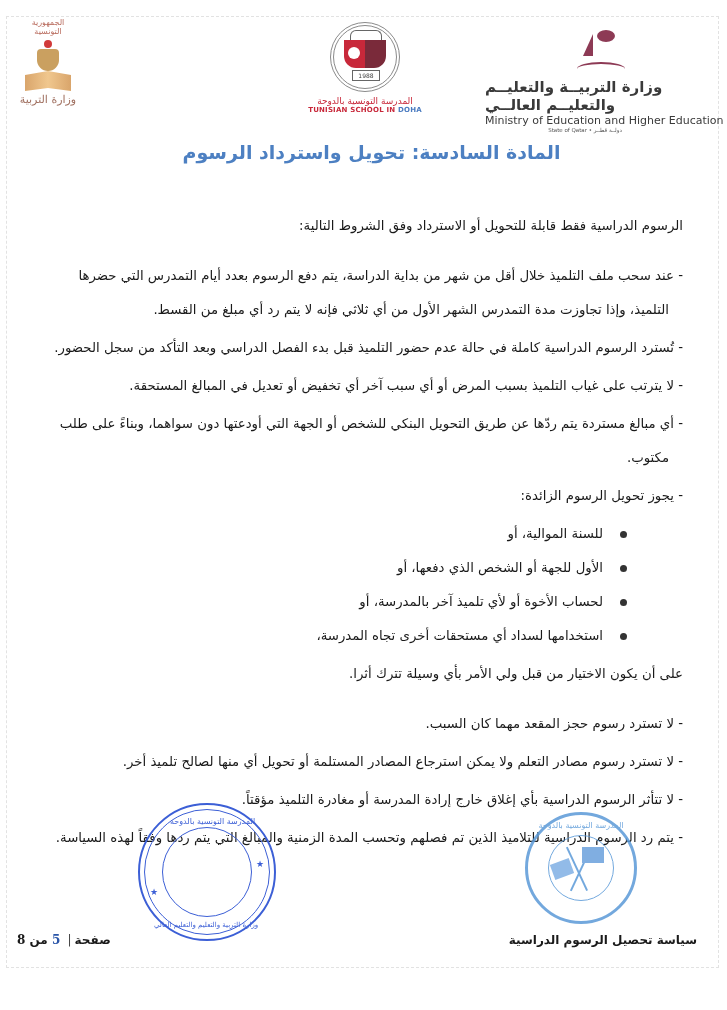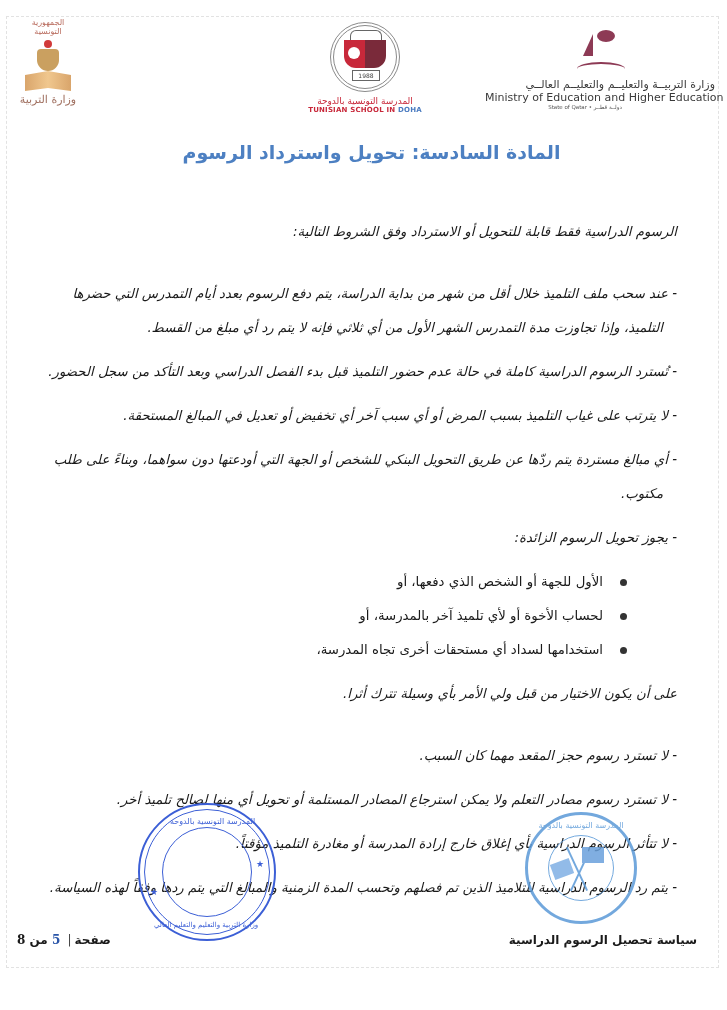--- a/index.html
+++ b/index.html
@@ -24,30 +24,30 @@
   .wreath .year { position: absolute; left: 18px; top: 44px; width: 26px; height: 9px; border: 1px solid #666; font-size: 6px; line-height: 9px; color: #444; text-align: center; }
   .logo-center .ar-name { font-size: 9px; color: #c8283a; margin-top: 4px; direction: rtl; }
   .logo-center .en-name { font-size: 7px; font-weight: bold; color: #c8283a; letter-spacing: 0.2px; }
   .logo-center .en-name .doha { color: #4a7bc0; margin-top: 44px; }
 
   .logo-right { position: absolute; right: 12px; top: 28px; width: 230px; text-align: right; }
   .dhow { width: 56px; height: 50px; margin-left: auto; margin-right: 86px; position: relative; }
   .dhow .sail { position: absolute; left: 10px; top: 6px; width: 0; height: 0; border-left: 10px solid transparent; border-bottom: 22px solid #8d3a55; }
   .dhow .palm { position: absolute; left: 24px; top: 2px; width: 18px; height: 12px; background: #8d3a55; border-radius: 50%; }
   .dhow .swords { position: absolute; left: 4px; top: 34px; width: 48px; height: 12px; border-top: 2px solid #8d3a55; border-radius: 50% 50% 0 0; }
-  .logo-right .ar { font-size: 11px; color: #3a3a3a; direction: rtl; text-align: right; }
+  .logo-right .ar { font-size: 15px; color: #3a3a3a; direction: rtl; text-align: left; font-weight: bold; }
   .logo-right .en { font-size: 11px; color: #3a3a3a; white-space: nowrap; }
   .logo-right .state { font-size: 5.5px; color: #555; text-align: center; margin-right: 30px; }
 
   
   .title { position: absolute; left: 16px; right: 0; top: 141px; text-align: center; font-size: 19px; font-weight: bold; color: #4d80c2; direction: rtl; }
 
   
   .content { position: absolute; left: 18px; right: 40px; top: 205px; direction: rtl; font-size: 13.3px; line-height: 34px; color: #1a1a1a; font-family: "DejaVu Sans", sans-serif; }
-  .content p { margin: 10px; font-style: italic; }
+  .content p { margin: 4px; }
   .intro { margin-right: 2px; }
   .item { padding-right: 0; }
   .item .cont { padding-right: 14px; display: block; }
   .bullets { list-style: none; padding: 0; margin: 0 58px 0 0; }
   .bullets li { position: relative; padding-right: 26px; }
   .bullets li::before { content: ""; position: absolute; right: 2px; top: 14px; width: 7px; height: 7px; border-radius: 50%; background: #333; }
   .note { margin-right: 28px; }
   .gap { height: 8px; }
 
   
@@ -119,20 +119,21 @@
   </p>
   <p class="item">- تُسترد الرسوم الدراسية كاملة في حالة عدم حضور التلميذ قبل بدء الفصل الدراسي وبعد التأكد من سجل الحضور.</p>
   <p class="item">- لا يترتب على غياب التلميذ بسبب المرض أو أي سبب آخر أي تخفيض أو تعديل في المبالغ المستحقة.</p>
   <p class="item">
     <span>- أي مبالغ مستردة يتم ردّها عن طريق التحويل البنكي للشخص أو الجهة التي أودعتها دون سواهما، وبناءً على طلب</span>
     <span class="cont">مكتوب.</span>
   </p>
   <p class="item">- يجوز تحويل الرسوم الزائدة:</p>
 
   <ul class="bullets">
+    <li>للسنة الموالية، أو</li>
     <li>الأول للجهة أو الشخص الذي دفعها، أو</li>
     <li>لحساب الأخوة أو لأي تلميذ آخر بالمدرسة، أو</li>
     <li>استخدامها لسداد أي مستحقات أخرى تجاه المدرسة،</li>
   </ul>
   <p class="note">على أن يكون الاختيار من قبل ولي الأمر بأي وسيلة تترك أثرا.</p>
   <div class="gap"></div>
 
   <p class="item">- لا تسترد رسوم حجز المقعد مهما كان السبب.</p>
   <p class="item">- لا تسترد رسوم مصادر التعلم ولا يمكن استرجاع المصادر المستلمة أو تحويل أي منها لصالح تلميذ أخر.</p>
   <p class="item">- لا تتأثر الرسوم الدراسية بأي إغلاق خارج إرادة المدرسة أو مغادرة التلميذ مؤقتاً.</p>

